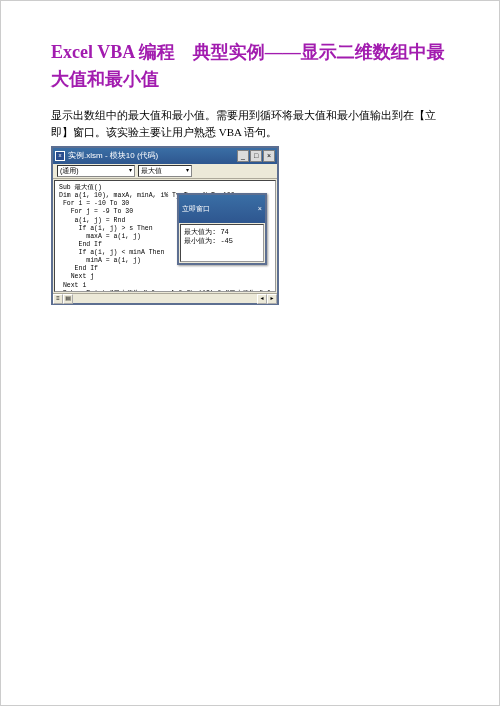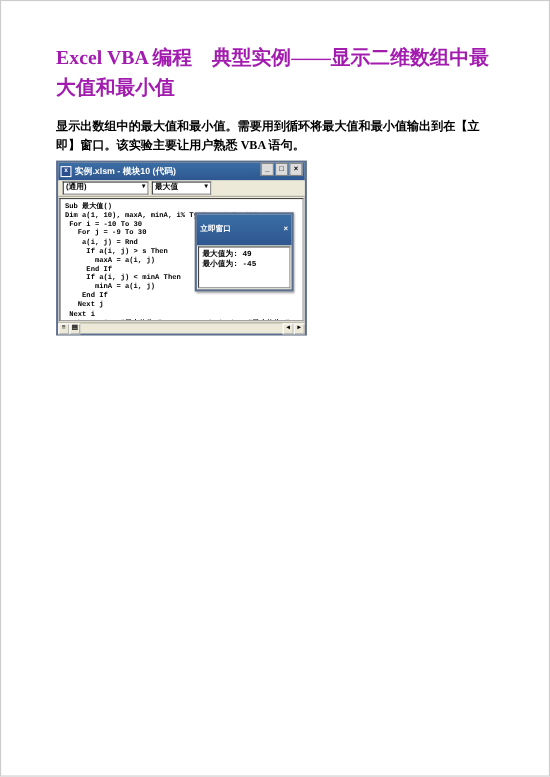--- a/index.html
+++ b/index.html
@@ -1,15 +1,15 @@
 <!DOCTYPE html>
 <html><head>
   <meta charset="utf-8">
   <style>
-    * { margin: 0; padding: 0; box-sizing: border-box; font-weight: bold; }
+    * { margin: 0; padding: 0; box-sizing: border-box; }
     body {
       width: 500px;
       height: 706px;
       background: #fff;
       font-family: "SimSun", "宋体", serif;
       font-size: 12px;
       padding: 38px 50px;
       line-height: 1.6;
       border: 1px solid #ccc;
     }
@@ -29,20 +29,21 @@
     .screenshot {
       width: 228px;
       border: 2px solid #5d6f91;
       background: #ece9d8;
       font-family: Arial, sans-serif;
     }
     .titlebar {
       height: 16px;
       background: linear-gradient(to bottom, #3a6ea5, #2e568f);
       display: flex;
+      align-items: center;
       justify-content: space-between;
       padding: 0 2px;
       color: #fff;
       font-size: 8px;
     }
     .titlebar-left { display: flex; align-items: center; gap: 3px; }
     .titlebar-icon { width: 10px; height: 10px; background: #2a4d8e; border: 1px solid #fff; font-size: 6px; display: flex; align-items:center; justify-content:center; }
     .titlebar-btns { display: flex; gap: 1px; }
     .titlebar-btn { width: 12px; height: 12px; background: #dcdcdc; border: 1px solid #808080; font-size: 7px; display:flex; align-items:center; justify-content:center; color:#000; }
     .toolbar {
@@ -165,21 +166,21 @@
         <div class="code-line">   Next j</div>
         <div class="code-line"> Next i</div>
         <div class="code-line"> Debug.Print "最大值为:" &amp; maxA &amp; Chr(13) &amp; "最小值为:" &amp; minA</div>
       </div>
     <div class="immediate-popup">
       <div class="popup-title">
         <span>立即窗口</span>
         <span>×</span>
       </div>
       <div class="popup-body">
-        <div>最大值为: 49</div>
+        <div>最大值为: 74</div>
         <div>最小值为: -45</div>
       </div>
     </div>
   </div>
   <div class="scrollbar-bottom">
     <div class="sb-btn-group">
       <div class="sb-btn">≡</div>
       <div class="sb-btn">▤</div>
     </div>
     <div class="sb-btn-group">

